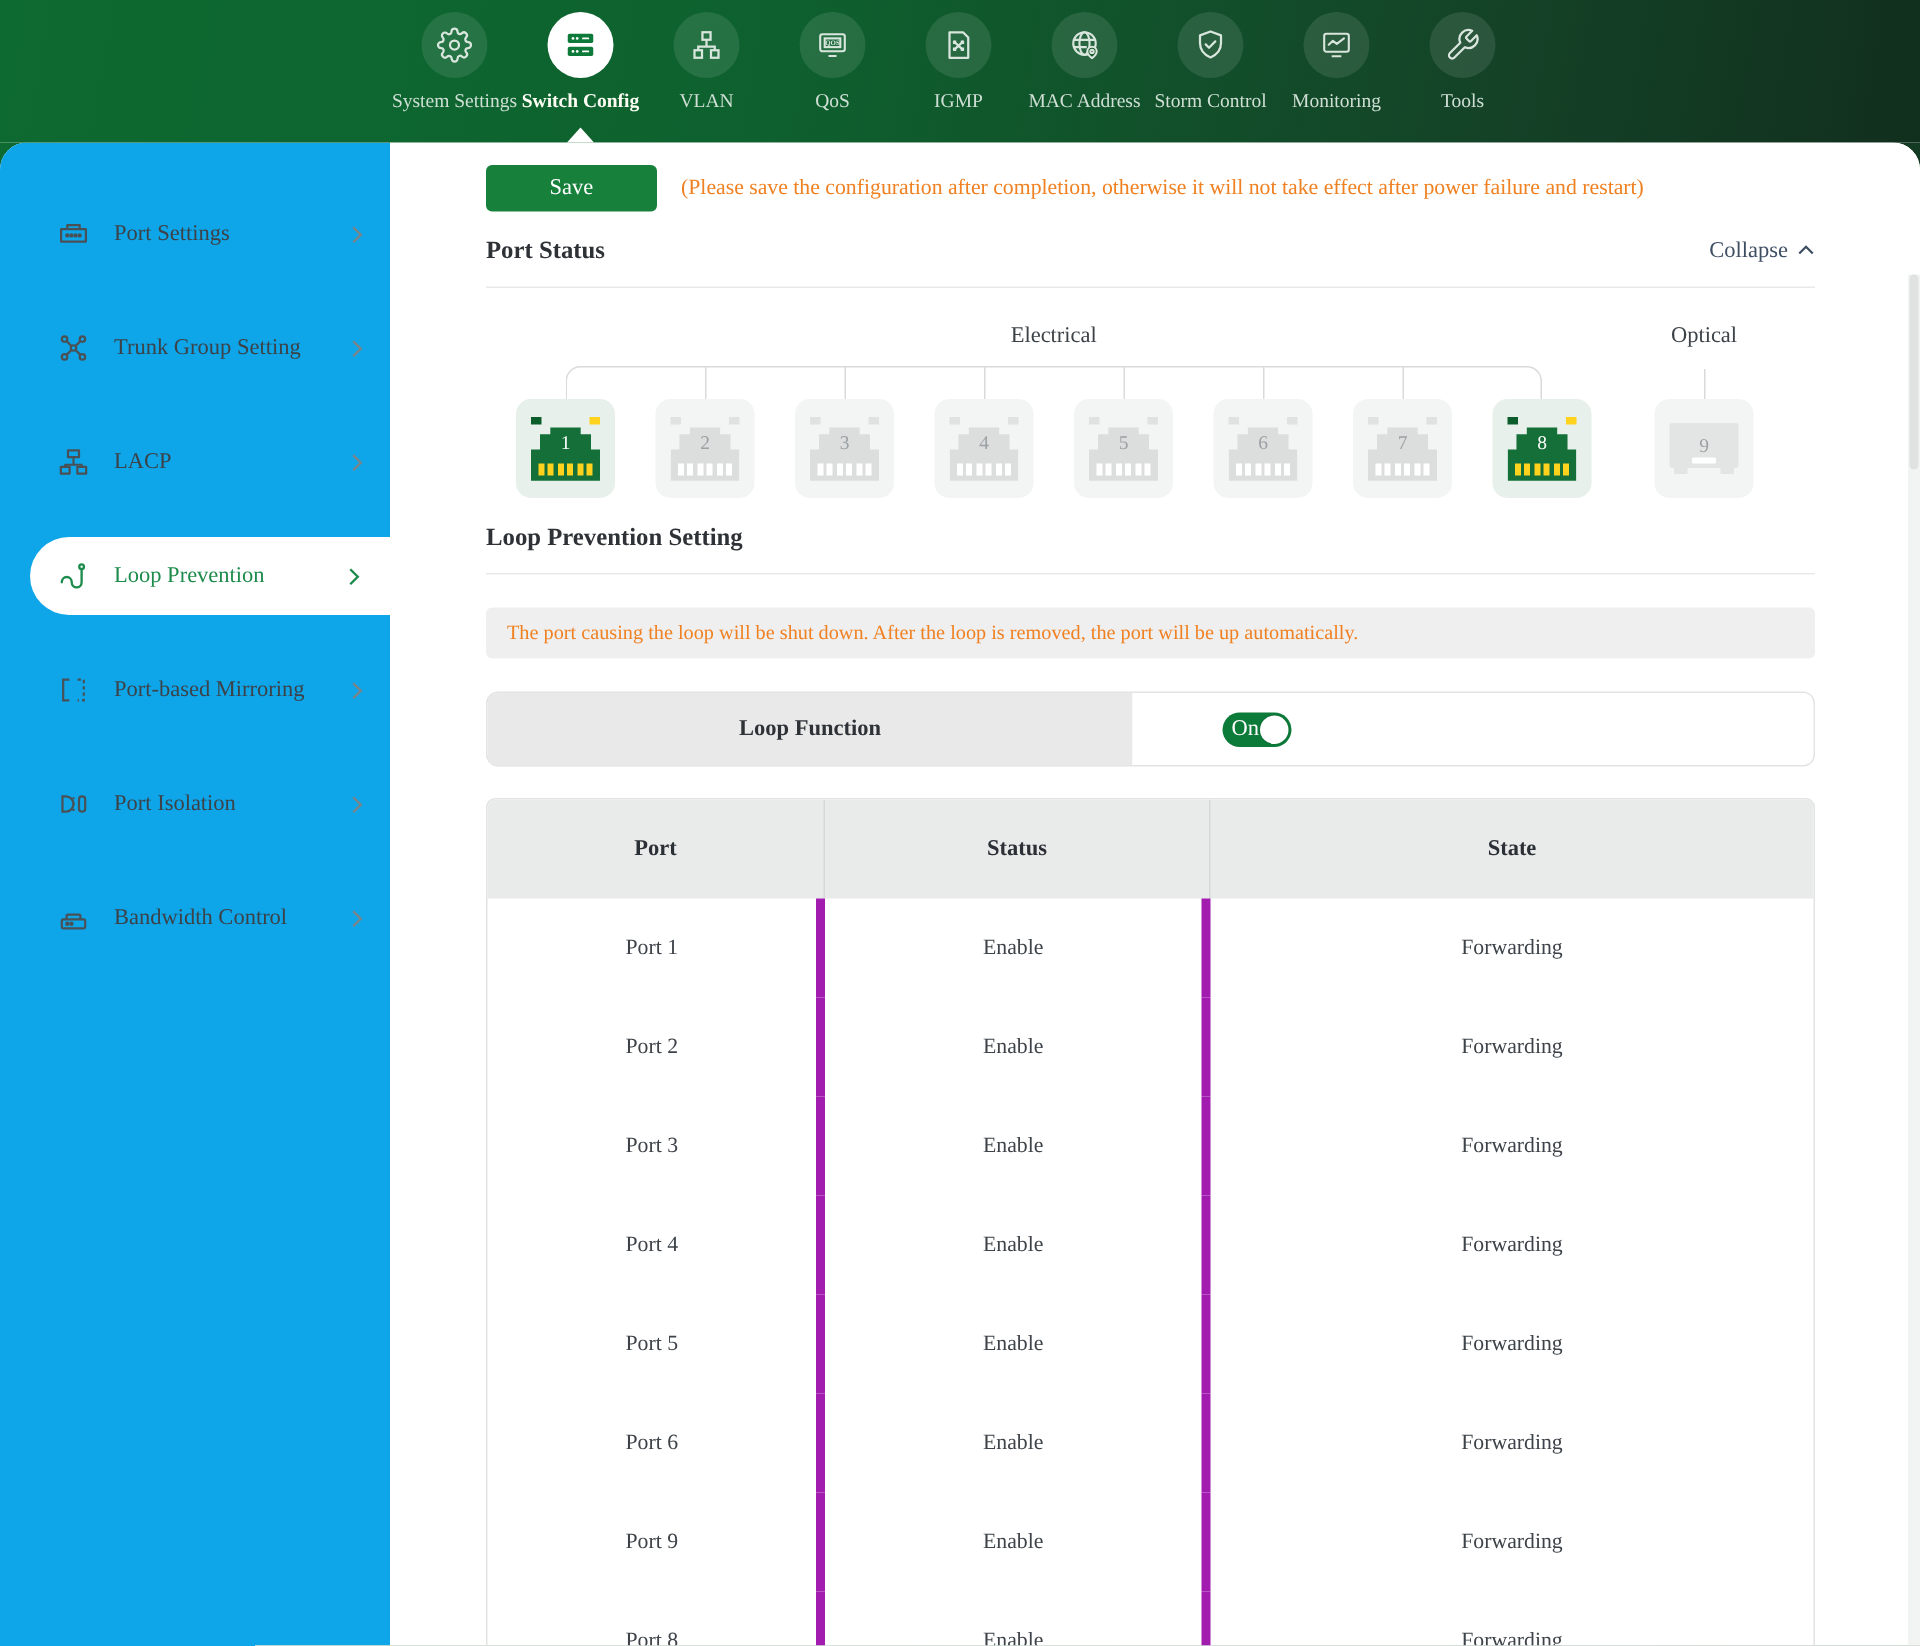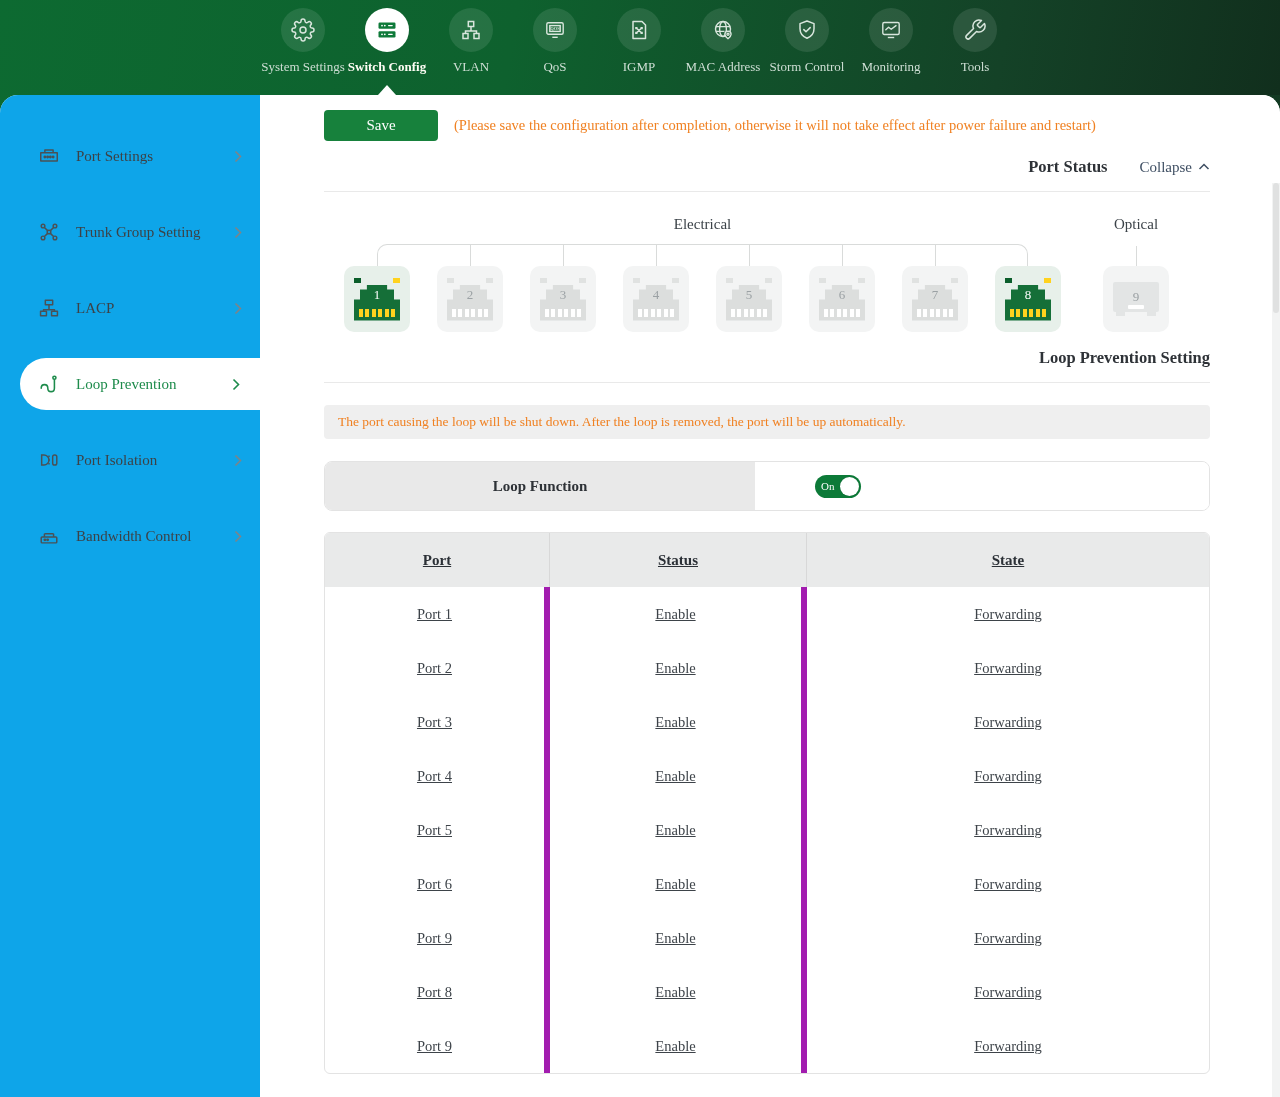--- a/index.html
+++ b/index.html
@@ -37,21 +37,21 @@
   .side-chevron { position:absolute; right:18px; color:#7d8488; display:flex; }
   .side-item.active .side-chevron { color:#1d8b4b; right:20px; }
 
   
   .main { position:relative; flex:1; background:#fff; padding:0 70px 0 64px; }
   .save-row { display:flex; align-items:center; margin-top:15px; }
   .save-btn { width:114px; height:31px; background:#17813c; color:#fff; border:none; border-radius:4px;
     font-family:inherit; font-size:15px; cursor:pointer; }
   .save-note { margin-left:16px; color:#f08122; font-size:14.5px; }
 
-  .section-head { display:flex; justify-content:flex-end; align-items:center; margin-top:16px;gap:32px; }
+  .section-head { display:flex; justify-content:space-between; align-items:center; margin-top:16px;gap:32px; }
   .section-title { font-size:16.5px; font-weight:bold; color:#2e3237; }
   .collapse-link { display:flex; align-items:center; font-size:15px; color:#3f4f63; cursor:pointer; }
   .collapse-caret { margin-left:6px; display:flex; }
   .divider { border:none; border-top:1px solid #e9e9e9; margin-top:14px; }
 
   
   .port-canvas { position:relative; height:132px; margin-top:12px; }
   .grp-label { position:absolute; top:12px; font-size:15px; color:#3b4248; text-align:center; }
   .grp-electrical { left:53px; width:651px; }
   .grp-optical { left:766px; width:92px; }
@@ -82,28 +82,28 @@
   .sfp-foot.l { left:3px; } .sfp-foot.r { right:3px; }
 
   
   .loop-title { margin-top:12px; }
   .notice { margin-top:22px; background:#efefef; border-radius:4px; padding:9px 14px; font-size:13.5px; color:#f08122; }
   .loop-row { display:flex; margin-top:22px; height:50px; border:1px solid #e3e3e3; border-radius:8px; overflow:hidden; }
   .loop-row-label { width:430px; background:#e9e9e9; display:flex; align-items:center; justify-content:center;
     font-size:15px; font-weight:bold; color:#2e3237; }
   .loop-row-value { flex:1; background:#fff; display:flex; align-items:center; padding-left:60px; }
   .toggle { position:relative; width:46px; height:23px; border-radius:12px; background:#0c7a38; cursor:pointer; }
-  .toggle-text { position:absolute; left:6px; top:0; height:23px; line-height:23px; font-size:11px; color:#fff; }
+  .toggle-text { position:absolute; left:6px; top:0; height:23px; line-height:23px; font-size:15px; color:#fff; }
   .toggle-knob { position:absolute; right:2px; top:2px; width:19px; height:19px; border-radius:50%; background:#fff; box-shadow:0 0 1px rgba(0,0,0,.3); }
 
   
   .ptable { margin-top:21px; border:1px solid #e3e3e3; border-radius:6px; overflow:hidden; }
   .trow { display:flex; }
   .trow.head { background:#e9eaea; }
-  .tcell { display:flex; align-items:center; justify-content:center; height:54px; font-size:14.5px; color:#3d4349;text-decoration:underline; }
+  .tcell { display:flex; align-items:center; justify-content:center; height:66px; font-size:14.5px; color:#3d4349; }
   .trow.head .tcell { font-weight:bold; color:#2b3036; font-size:15px; border-right:1px solid #d8d8d8; }
   .tcell.c1 { width:225px; } .tcell.c2 { width:257px; } .tcell.c3 { flex:1; }
   .trow.body .tcell { border-right:6px solid #a21caf; }
   .trow .tcell:last-child { border-right:none !important; }
 
   .scroll-track { position:absolute; right:0; top:88px; bottom:0; width:8px; background:#f2f3f3; }
   .scroll-thumb { position:absolute; top:0; left:1px; width:6px; height:130px; border-radius:3px; background:#e0e1e1; }
 
   svg { display:block; }
 </style>
@@ -294,20 +294,36 @@
         </span>
         <span class="side-label">Loop Prevention</span>
         <span class="side-chevron">
           <svg width="8" height="13" viewBox="0 0 8 13" fill="none" stroke="currentColor" stroke-width="1.6">
                 <path d="M1.5 1.5l5 5-5 5"></path>
               </svg>
         </span>
       </div>
     </div>
 
+    <div class="side-item">
+      <div class="side-inner">
+        <span class="side-icon">
+          <svg width="22" height="22" viewBox="0 0 24 24" fill="none" stroke="currentColor" stroke-width="1.6">
+            <path d="M9 4.5H4.5v15H9"></path>
+            <path d="M15 4.5h4.5v15H15" stroke-dasharray="2.4 2.2"></path>
+          </svg>
+        </span>
+        <span class="side-label">Port-based Mirroring</span>
+        <span class="side-chevron">
+          <svg width="8" height="13" viewBox="0 0 8 13" fill="none" stroke="currentColor" stroke-width="1.6">
+                <path d="M1.5 1.5l5 5-5 5"></path>
+              </svg>
+        </span>
+      </div>
+    </div>
 
     <div class="side-item">
       <div class="side-inner">
         <span class="side-icon">
           <svg width="22" height="22" viewBox="0 0 24 24" fill="none" stroke="currentColor" stroke-width="1.6">
             <path d="M4 6.5h2.5a5.5 5.5 0 0 1 0 11H4z"></path>
             <rect x="16" y="6.5" width="4.5" height="11" rx="2"></rect>
             <path d="M12 7v10" stroke-dasharray="1.6 2.6"></path>
           </svg>
         </span>

